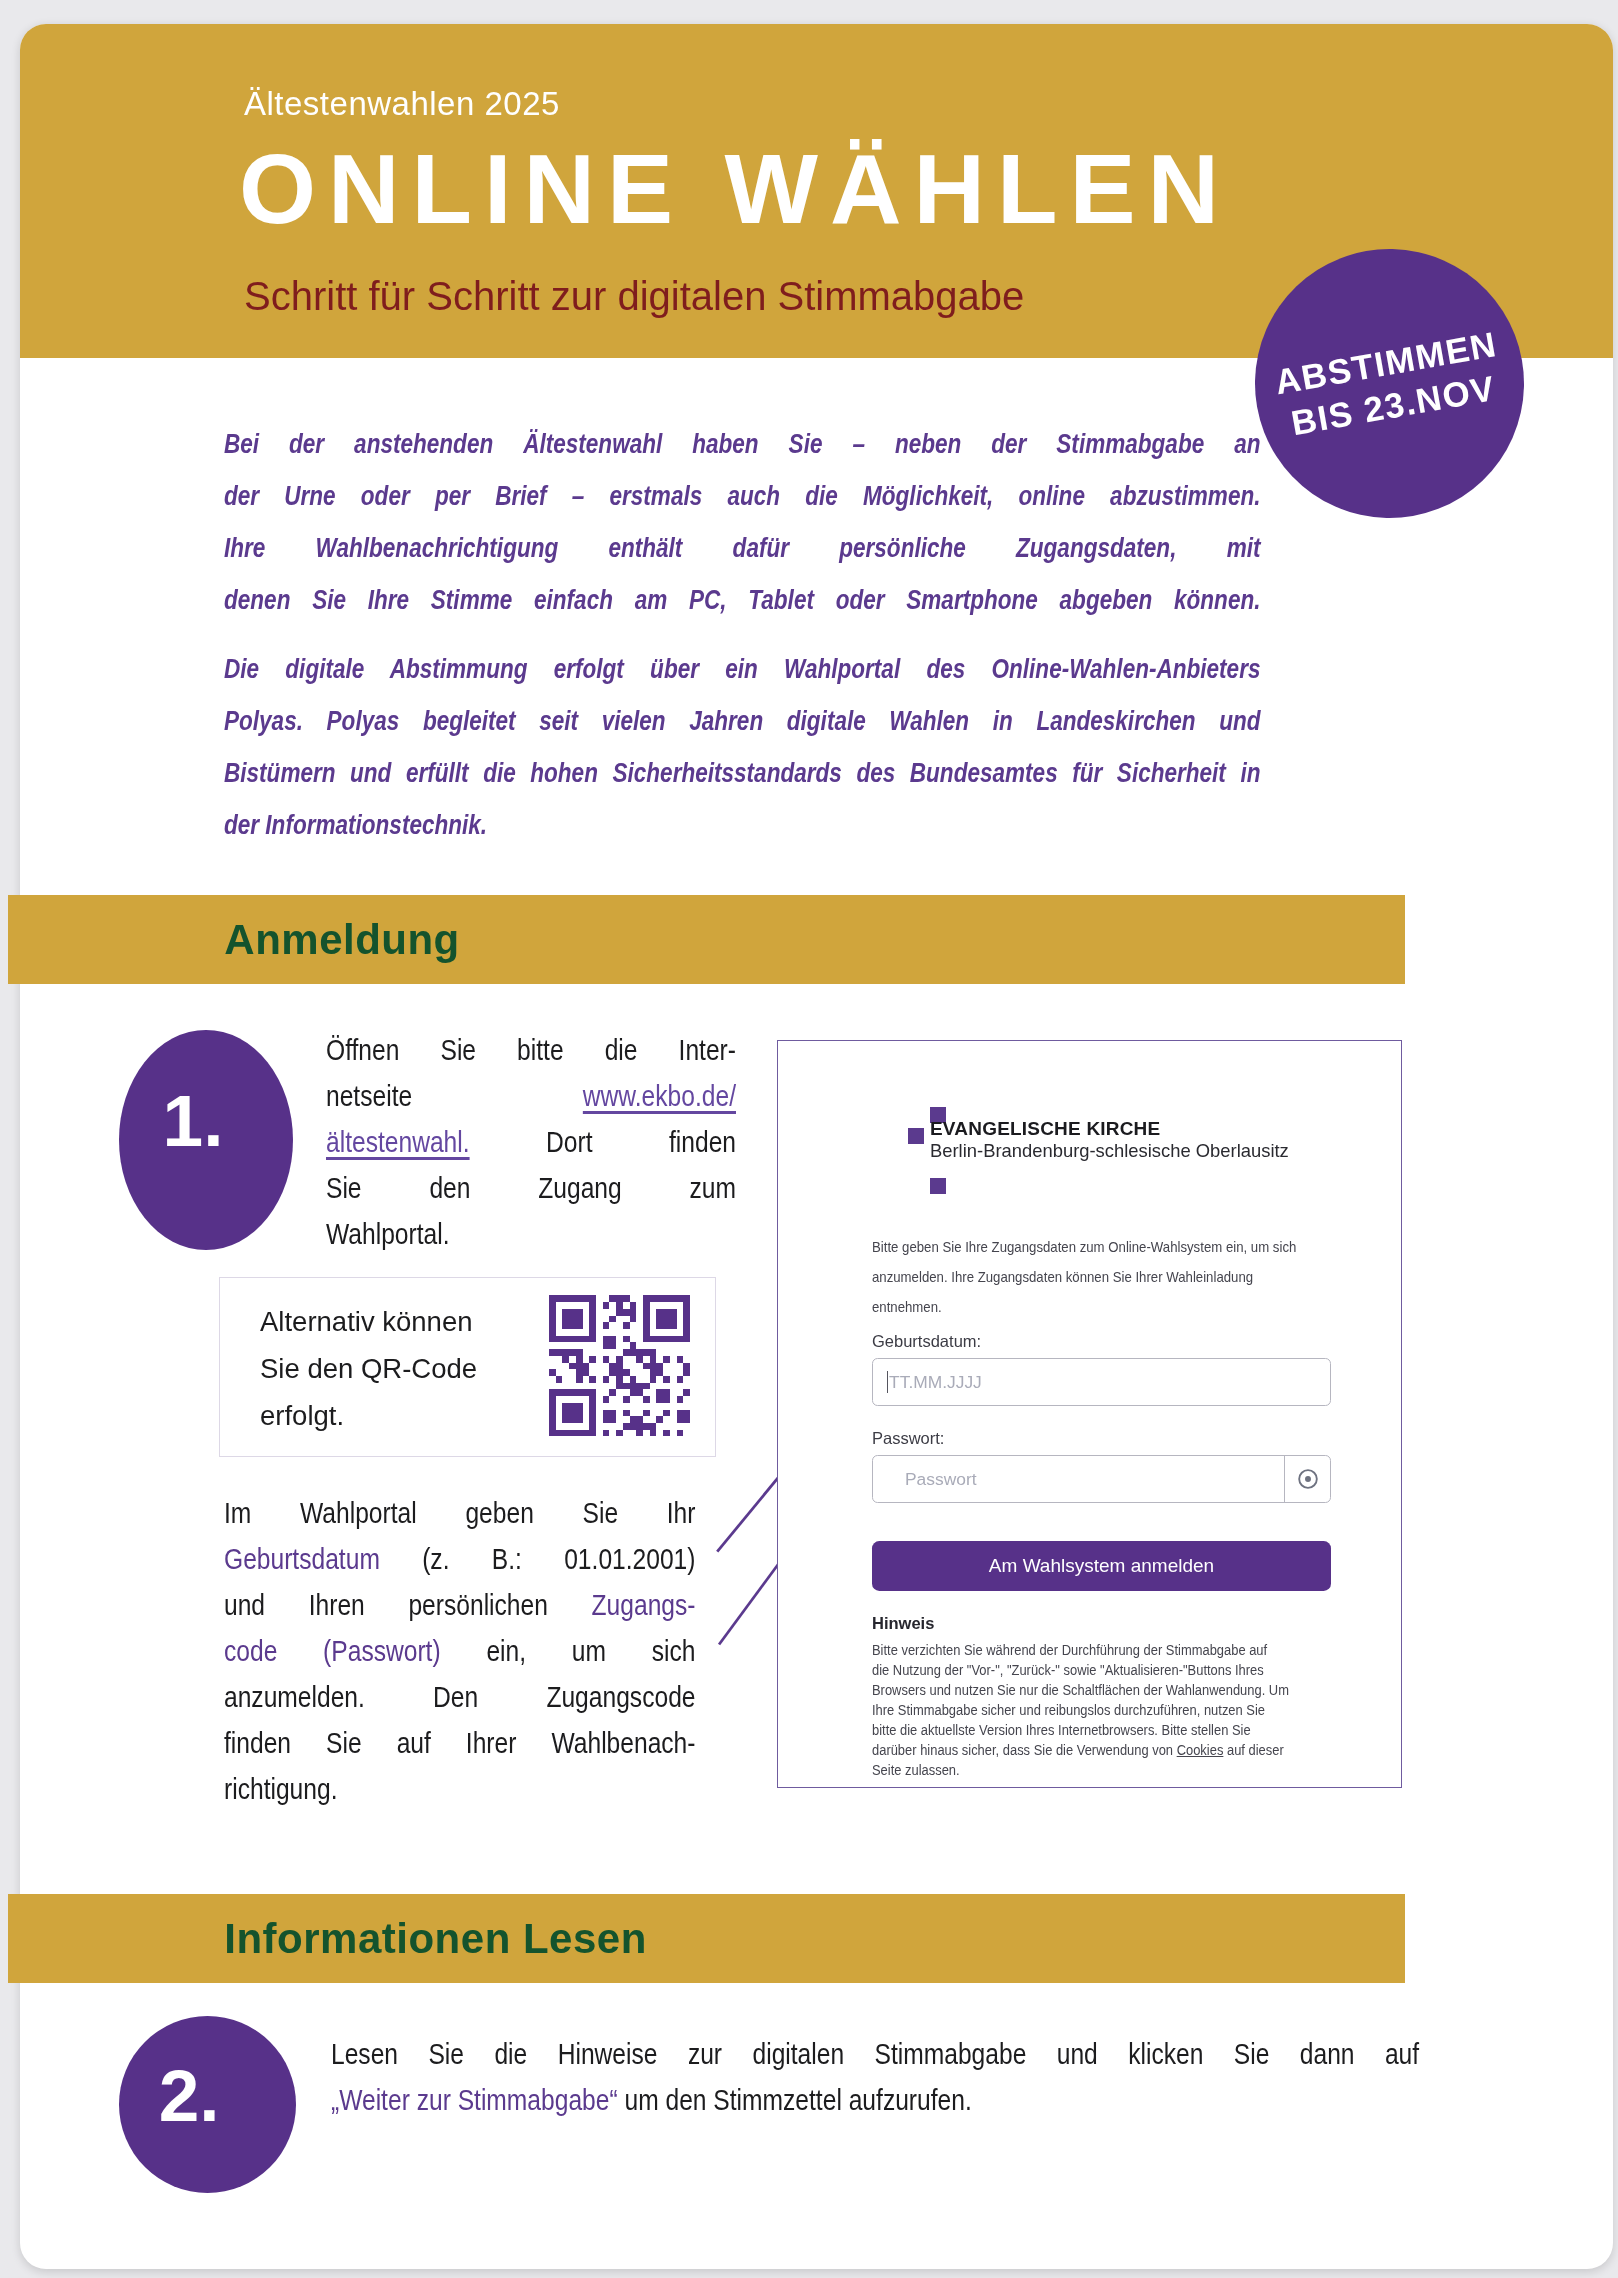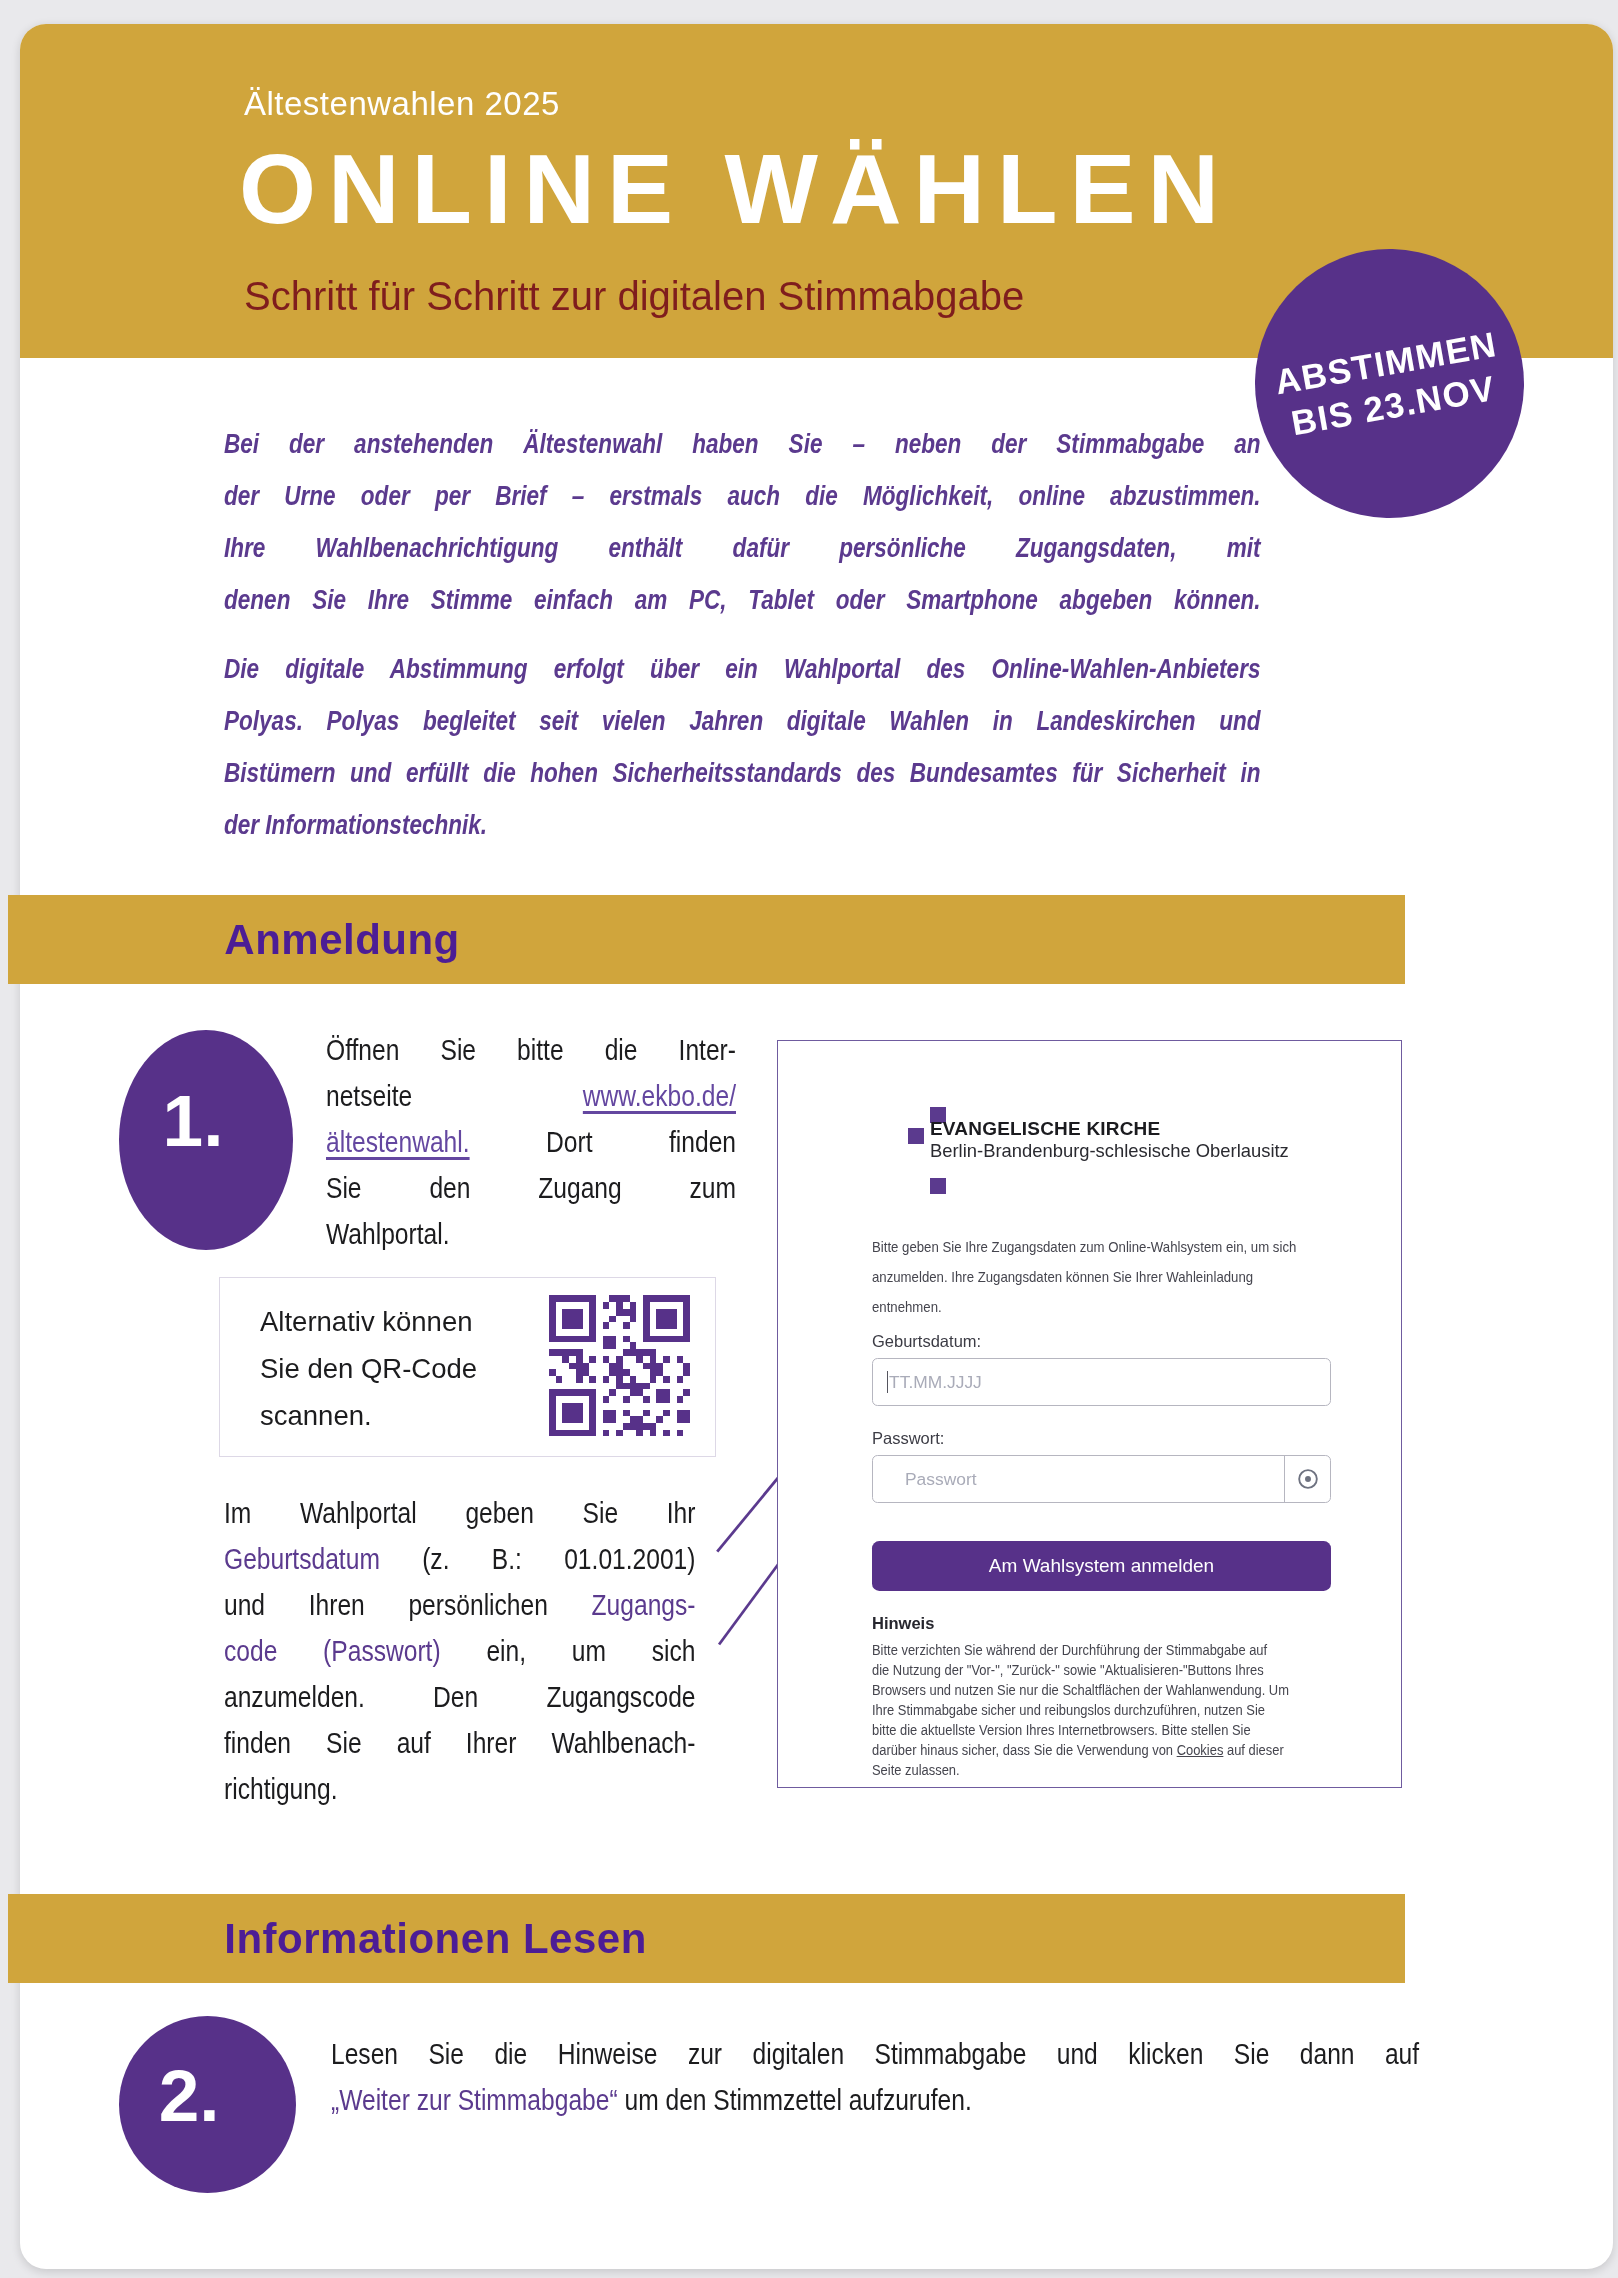--- a/index.html
+++ b/index.html
@@ -29,21 +29,21 @@
   .nj .rl-line{text-align:left;text-align-last:left;}
   .hl{color:var(--purple_text,#5b3a8e);}
   .lnk{color:var(--link,#6447a0);text-decoration:underline;text-underline-offset:4.6px;}
   .und{text-decoration:underline;}
   
   .intro .inner{width:1264px;transform:scaleX(0.82);font-size:27.5px;line-height:52px;
         font-style:italic;font-weight:700;color:var(--purple_text,#5b3a8e);}
   
   .band{position:absolute;left:8.3px;width:1397px;height:89px;background:var(--gold,#d0a53c);
         display:flex;align-items:center;}
-  .band .b-title{margin-left:216px;color:#4c1d95;font-size:42px;font-weight:700;letter-spacing:0.5px;}
+  .band .b-title{margin-left:216px;color:#14532d;font-size:42px;font-weight:700;letter-spacing:0.5px;}
   
   .bubble{position:absolute;background:var(--purple,#573189);display:flex;align-items:center;
         justify-content:center;color:#fff;font-weight:700;font-size:73px;}
   .bubble1{left:119px;top:1030px;width:174px;height:220px;border-radius:50%;}
   .bubble1 span{transform:translate(-13px,-20px);}
   .bubble2{left:119px;top:2016px;width:177px;height:177px;border-radius:50%;}
   .bubble2 span{transform:translate(-18.4px,-9.2px);}
   
   .step1-text .inner{width:500px;transform:scaleX(0.82);font-size:30px;line-height:46px;color:#1c1c1e;}
   .portal-text .inner{width:575px;transform:scaleX(0.82);font-size:30px;line-height:46px;color:#1c1c1e;}
@@ -129,21 +129,21 @@
         <div class="rl-line"><span class="lnk">ältestenwahl.</span><span> Dort finden</span></div>
         <div class="rl-line"><span>Sie den Zugang zum</span></div>
         <div class="rl-line"><span>Wahlportal.</span></div>
       </div>
   </div>
 
   <div class="qrbox">
     <div class="qrtext nj">
         <div class="rl-line"><span>Alternativ können</span></div>
         <div class="rl-line"><span>Sie den QR-Code</span></div>
-        <div class="rl-line"><span>scannen.</span></div>
+        <div class="rl-line"><span>erfolgt.</span></div>
       </div>
     <div class="qr" id="qr">
         <div class="on"></div>
         <div class="on"></div>
         <div class="on"></div>
         <div class="on"></div>
         <div class="on"></div>
         <div class="on"></div>
         <div class="on"></div>
         <div></div>

